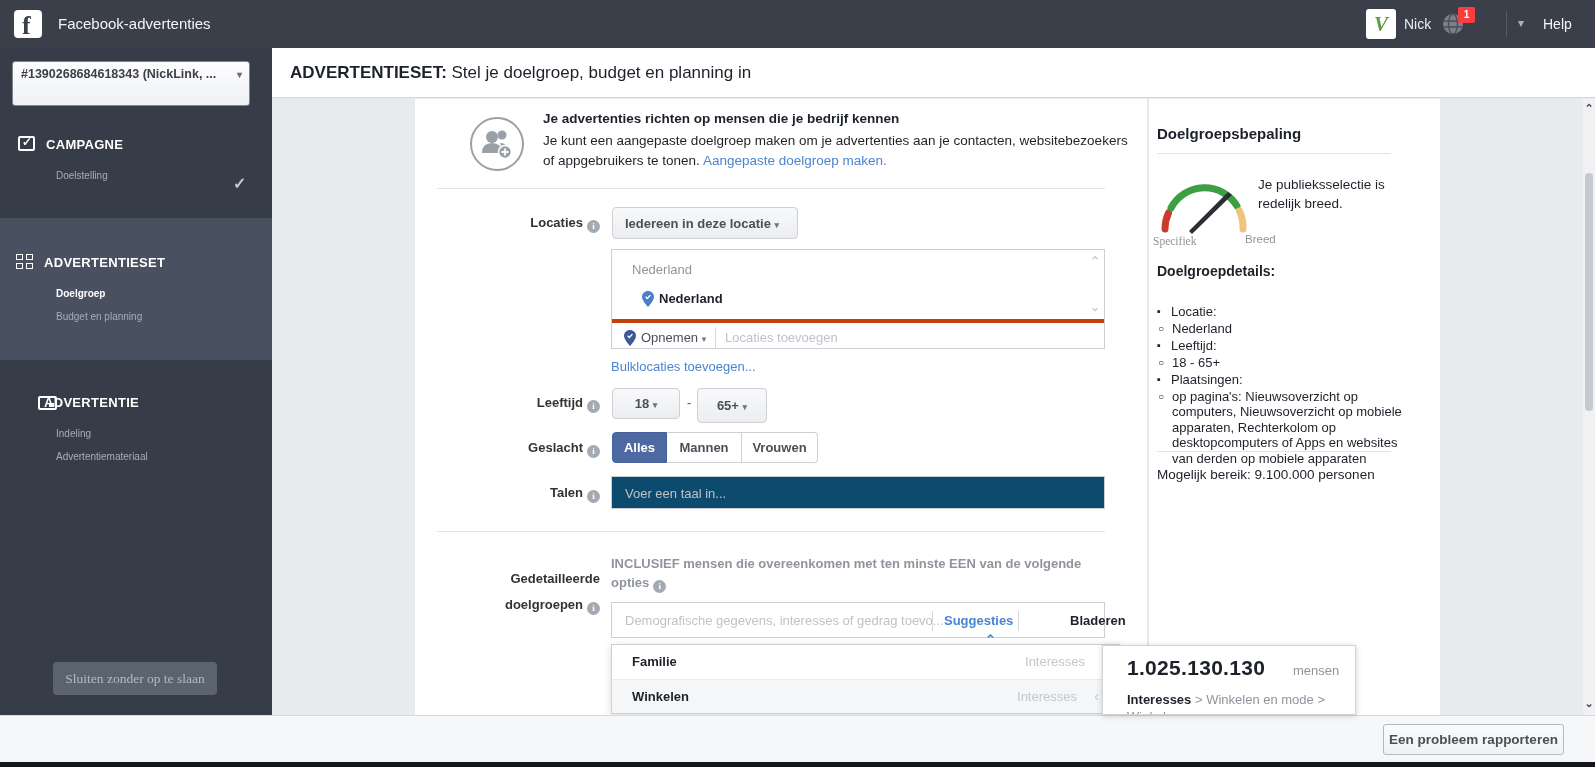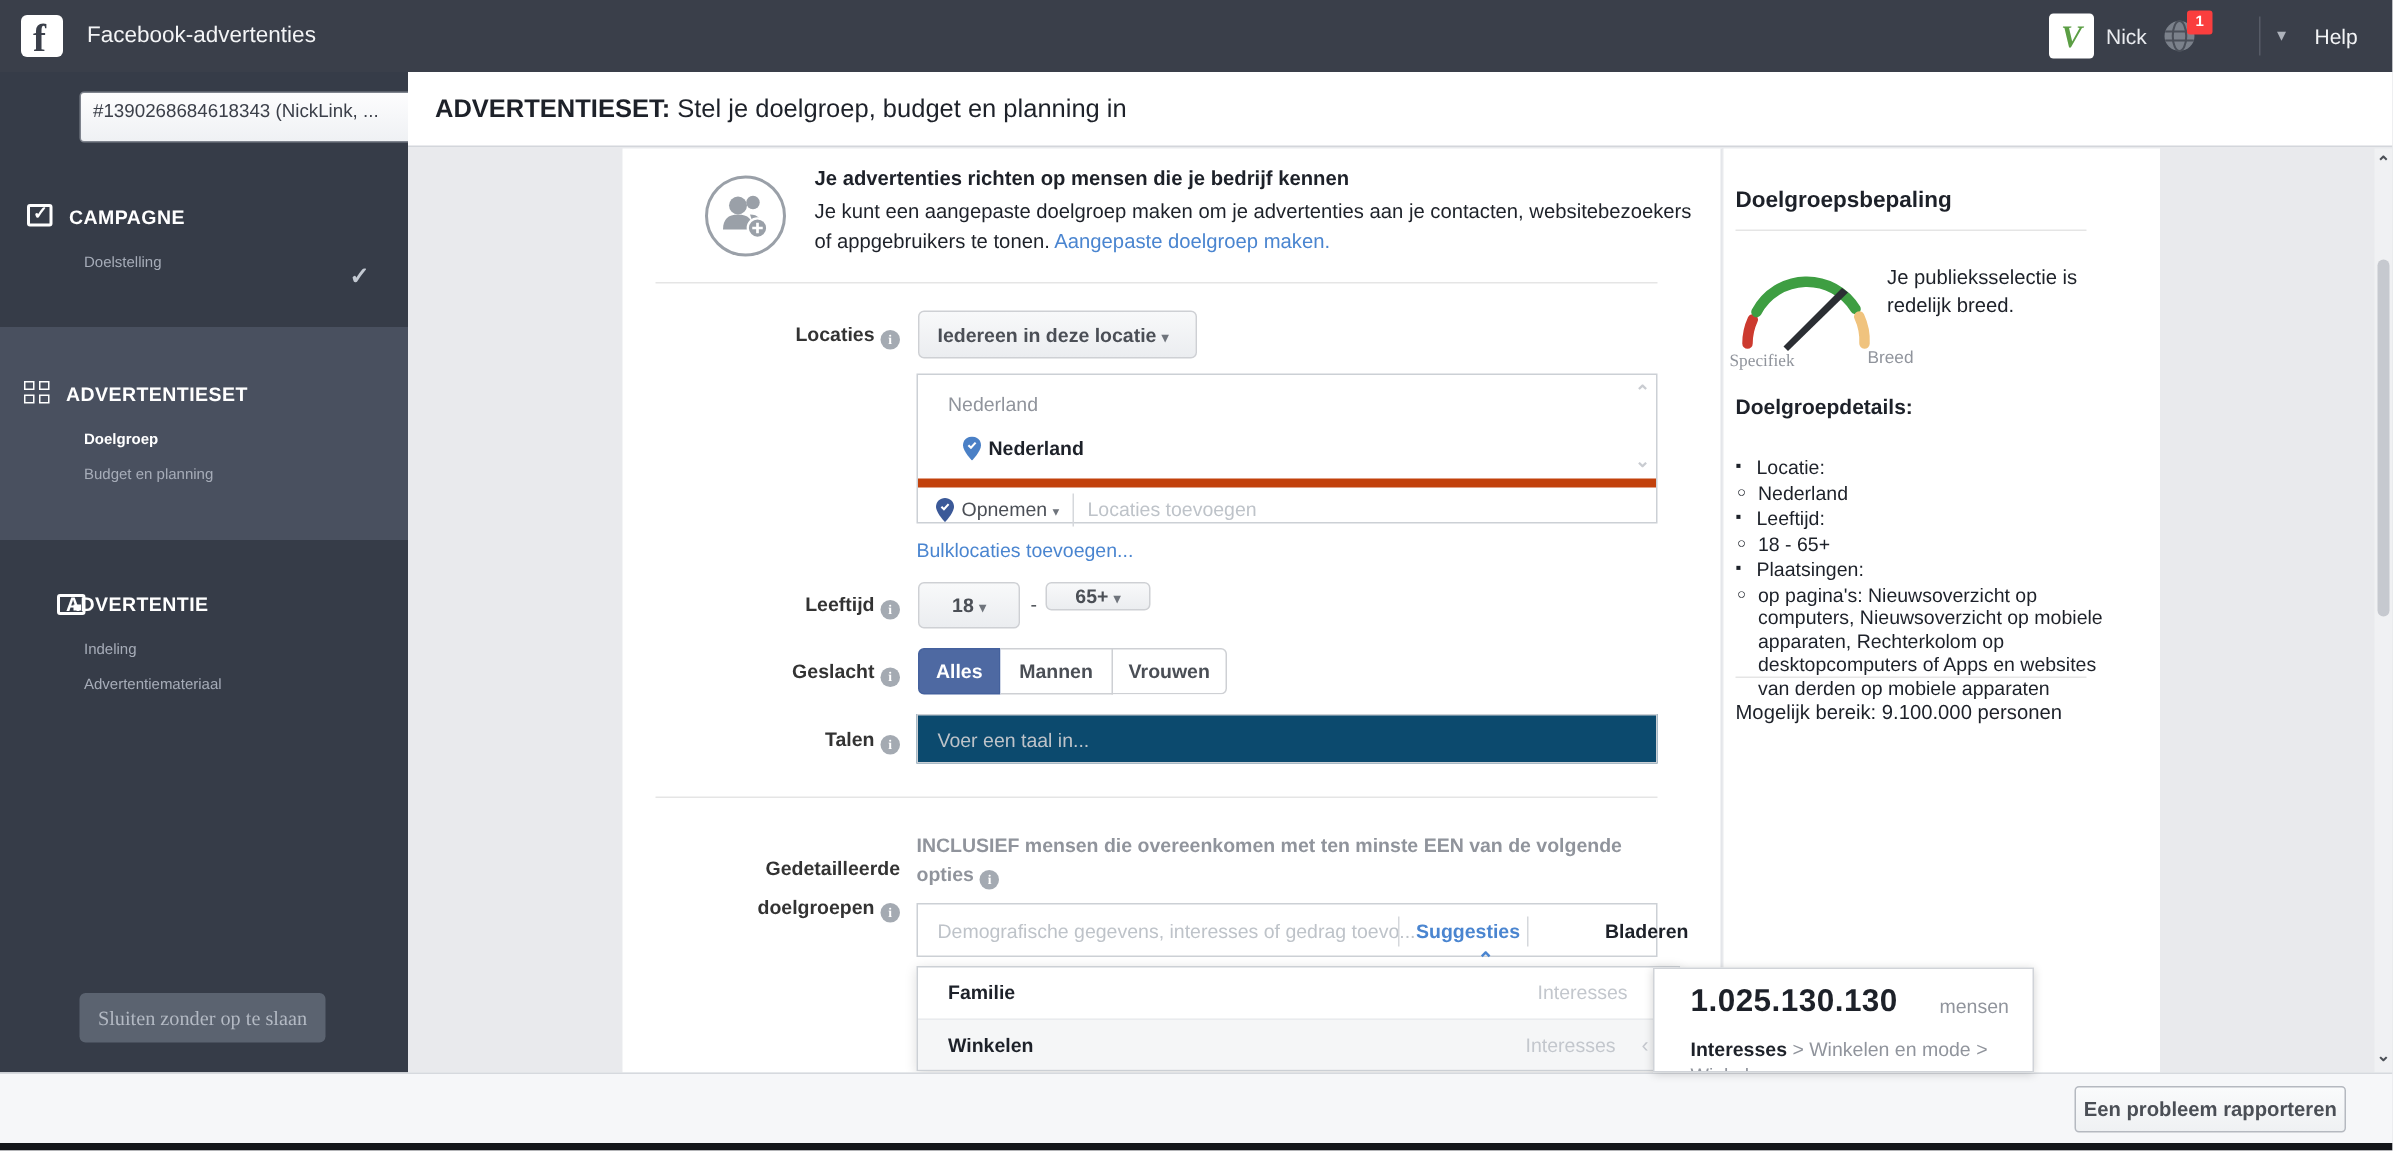--- a/index.html
+++ b/index.html
@@ -16,21 +16,21 @@
   .avatar span { font-family:"Liberation Serif", serif; font-style:italic; font-weight:bold; font-size:21px; color:#5b9e44; line-height:30px; }
   .user-name { position:absolute; left:1404px; top:16px; color:#e9ebef; font-size:14px; }
   .globe-wrap { position:absolute; left:1441px; top:12px; width:24px; height:24px; }
   .badge { position:absolute; left:1458px; top:7px; min-width:17px; height:16px; background:#fa3e3e; color:#fff; font-size:10px; font-weight:bold; text-align:center; line-height:16px; border-radius:2px; padding:0 3px; }
   .top-divider { position:absolute; left:1506px; top:11px; width:1px; height:26px; background:#565b66; }
   .top-caret { position:absolute; left:1518px; top:16px; color:#aeb3bc; font-size:12px; }
   .help-link { position:absolute; left:1543px; top:16px; color:#f3f4f6; font-size:14px; }
 
   
   .sidebar { position:absolute; left:0; top:48px; width:272px; height:667px; background:#363c48; }
-  .account-select { position:absolute; left:12px; top:13px; width:238px; height:34px; background:linear-gradient(#fdfdfe,#eff1f4); border:1px solid #7e838d; border-radius:3px; font-size:12.5px; font-weight:normal; color:#3b3f49; line-height:25px; padding:0 8px; white-space:nowrap; overflow:hidden;margin-left:41px; }
+  .account-select { position:absolute; left:12px; top:13px; width:238px; height:45px; background:linear-gradient(#fdfdfe,#eff1f4); border:1px solid #7e838d; border-radius:3px; font-size:12.5px; font-weight:bold; color:#3b3f49; line-height:25px; padding:0 8px; white-space:nowrap; overflow:hidden; }
   .account-select .sel-caret { position:absolute; right:7px; top:0; color:#6b7078; font-size:10px; }
   .nav-head { position:absolute; color:#ffffff; font-weight:bold; font-size:13px; letter-spacing:.3px; }
   .nav-sub { position:absolute; color:#a6acb8; font-size:10px; }
   .nav-sub.active { color:#ffffff; font-weight:bold; }
   .active-block { position:absolute; left:0; top:170px; width:272px; height:142px; background:#49505f; }
   .nav-check { position:absolute; left:233px; top:126px; color:#c3c9d2; font-size:16px; font-weight:bold; }
   .icon-check-sq { display:inline-block; width:17px; height:15px; border:2px solid #fff; border-radius:2px; position:relative; }
   .icon-check-sq i { position:absolute; left:2px; top:-3px; font-style:normal; color:#fff; font-size:12px; font-weight:bold; }
   .icon-grid { display:inline-block; width:18px; height:15px; position:relative; }
   .icon-grid b { position:absolute; width:7px; height:6px; border:1.5px solid #fff; }
@@ -69,21 +69,21 @@
   .row-label { position:absolute; width:200px; text-align:right; font-weight:bold; color:#333; font-size:13px; }
   .info-icon { display:inline-block; width:13px; height:13px; background:#a4aab2; color:#fff; border-radius:50%; font-size:9px; line-height:13px; text-align:center; font-weight:bold; font-family:"Liberation Serif", serif; vertical-align:-2px; margin-left:4px; }
   .btn-select { background:linear-gradient(#f8f9fa,#ebedf0); border:1px solid #ced0d4; border-radius:4px; font-weight:bold; color:#4b4f56; font-size:13px; font-family:"Liberation Sans", sans-serif; }
   .caret-sm { font-size:9px; color:#6f747c; }
   .loc-box { position:absolute; left:196px; top:150px; width:494px; height:100px; border:1px solid #ccd0d5; }
   .loc-region { position:absolute; left:20px; top:12px; color:#90949c; }
   .loc-selected { position:absolute; left:30px; top:41px; font-weight:bold; }
   .pin { display:inline-block; width:11px; height:15px; position:relative; vertical-align:-3px; margin-right:6px; }
   .pin svg { position:absolute; left:0; top:0; }
   .loc-scroll { position:absolute; right:4px; color:#c9ccd1; font-size:12px; font-weight:bold; }
-  .loc-addbar { position:absolute; left:0; top:69px; width:492px; height:47px; border-top:6px solid #c2410c; }
+  .loc-addbar { position:absolute; left:0; top:69px; width:492px; height:47px; border-top:4px solid #c2410c; }
   .loc-addbar .inc-label { position:absolute; left:29px; top:7px; color:#4b4f56; font-size:13px; }
   .loc-addbar .vline { position:absolute; left:103px; top:4px; width:1px; height:22px; background:#d5d8dc; }
   .placeholder { color:#bec3c9; }
   .seg-btn { position:absolute; top:0; height:31px; background:#fff; border:1px solid #ced0d4; font-weight:bold; color:#4b4f56; font-size:13px; text-align:center; line-height:29px; }
   .seg-btn.sel { background:#4e69a2; border-color:#44619d; color:#fff; }
   .text-input { position:absolute; border:1px solid #ccd0d5; background:#0c4a6e; }
   .inclusief { position:absolute; left:196px; top:455px; width:490px; font-weight:bold; color:#90949c; line-height:19px; }
   .targeting-input { position:absolute; left:196px; top:503px; width:494px; height:36px; border:1px solid #ccd0d5; }
   .targeting-input .ph { position:absolute; left:13px; top:10px; }
   .targeting-input .vline { position:absolute; top:8px; width:1px; height:20px; background:#d5d8dc; }
@@ -235,21 +235,21 @@
   </div>
   <a class="link abs" href="#" style="left:196px; top:260px;">Bulklocaties toevoegen...</a>
 
   <div class="row-label" style="left:-15px; top:296px;">
     <span>Leeftijd</span><span class="info-icon">i</span>
   </div>
   <button class="btn-select abs" style="left:197px; top:289px; width:68px; height:31px;">
     <span>18</span> <span class="caret-sm">▾</span>
   </button>
   <span class="abs" style="left:272px; top:296px; color:#4b4f56;">-</span>
-  <button class="btn-select abs" style="left:282px; top:289px; width:70px; height:19px;">
+  <button class="btn-select abs" style="left:282px; top:289px; width:70px; height:35px;">
     <span>65+</span> <span class="caret-sm">▾</span>
   </button>
 
   <div class="row-label" style="left:-15px; top:341px;">
     <span>Geslacht</span><span class="info-icon">i</span>
   </div>
   <div class="abs" style="left:197px; top:333px; width:206px; height:31px;">
     <div class="seg-btn sel" style="left:0; width:55px; border-radius:4px 0 0 4px;">Alles</div>
     <div class="seg-btn" style="left:55px; width:75px; border-left:none;">Mannen</div>
     <div class="seg-btn" style="left:130px; width:76px; border-left:none; border-radius:0 4px 4px 0;">Vrouwen</div>

